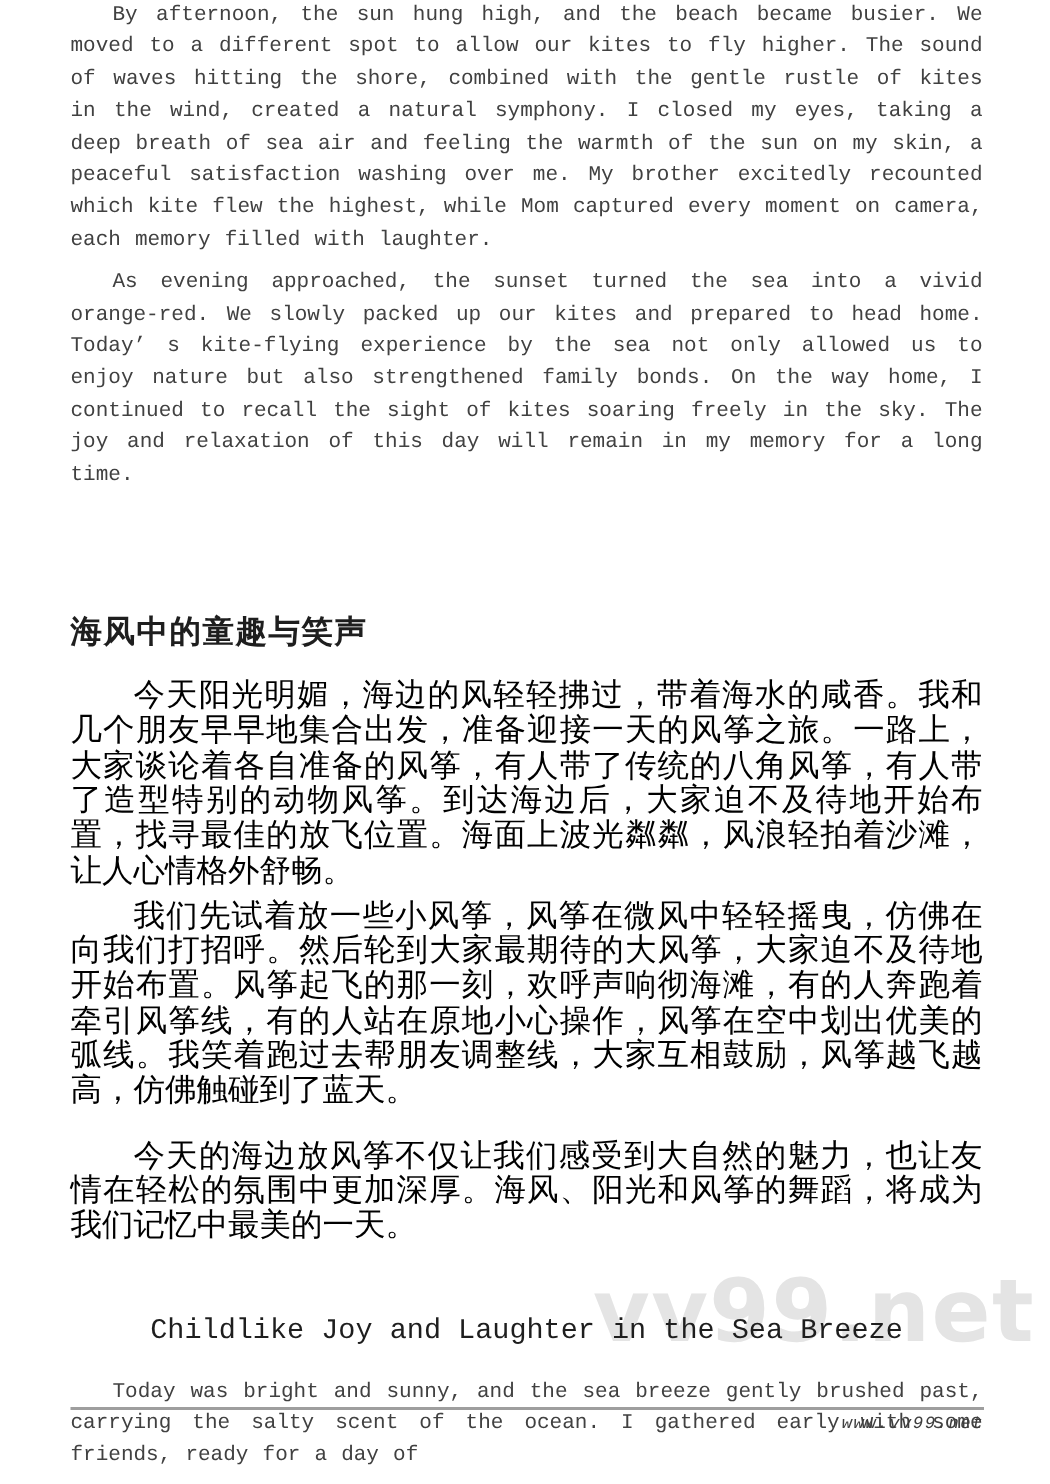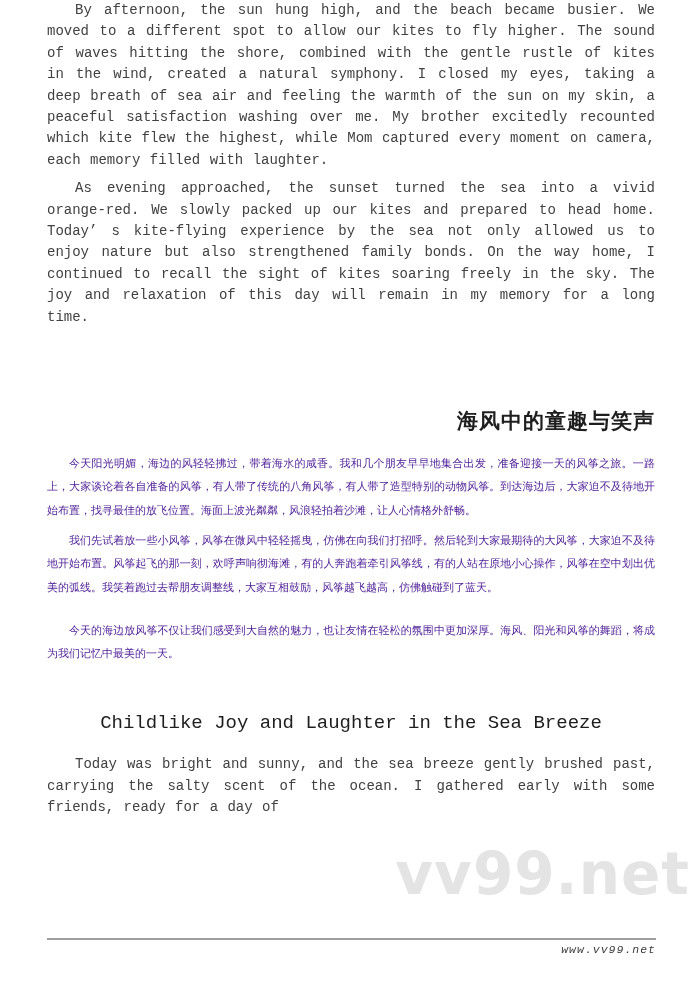--- a/index.html
+++ b/index.html
@@ -31,33 +31,33 @@
     font-family:"Liberation Mono","DejaVu Sans Mono",monospace;
     font-size:14px;
     line-height:21.4px;
     text-align:justify;
     text-indent:28px;
     color:var(--text);
     word-spacing:1px;
   }
   .cn-body{
     font-family:"Liberation Serif","DejaVu Serif",serif;
-    font-size:11px;
+    font-size:21px;
     line-height:23.3px;
     text-align:justify;
     text-indent:2em;
-    color:#4c1d95;
+    color:#000000;
   }
   .cn-title{
     margin:79px 0 0 0;
     font-family:"Liberation Serif","DejaVu Serif",serif;
     font-size:21px;
     line-height:28px;
     font-weight:bold;
-    text-align:right;
+    text-align:left;
     color:var(--title);
     letter-spacing:1px;
   }
   .en-title{
     margin:46px 0 0 0;
     font-family:"Liberation Mono","DejaVu Sans Mono",monospace;
     font-size:19px;
     line-height:24px;
     font-weight:normal;
     text-align:center;

